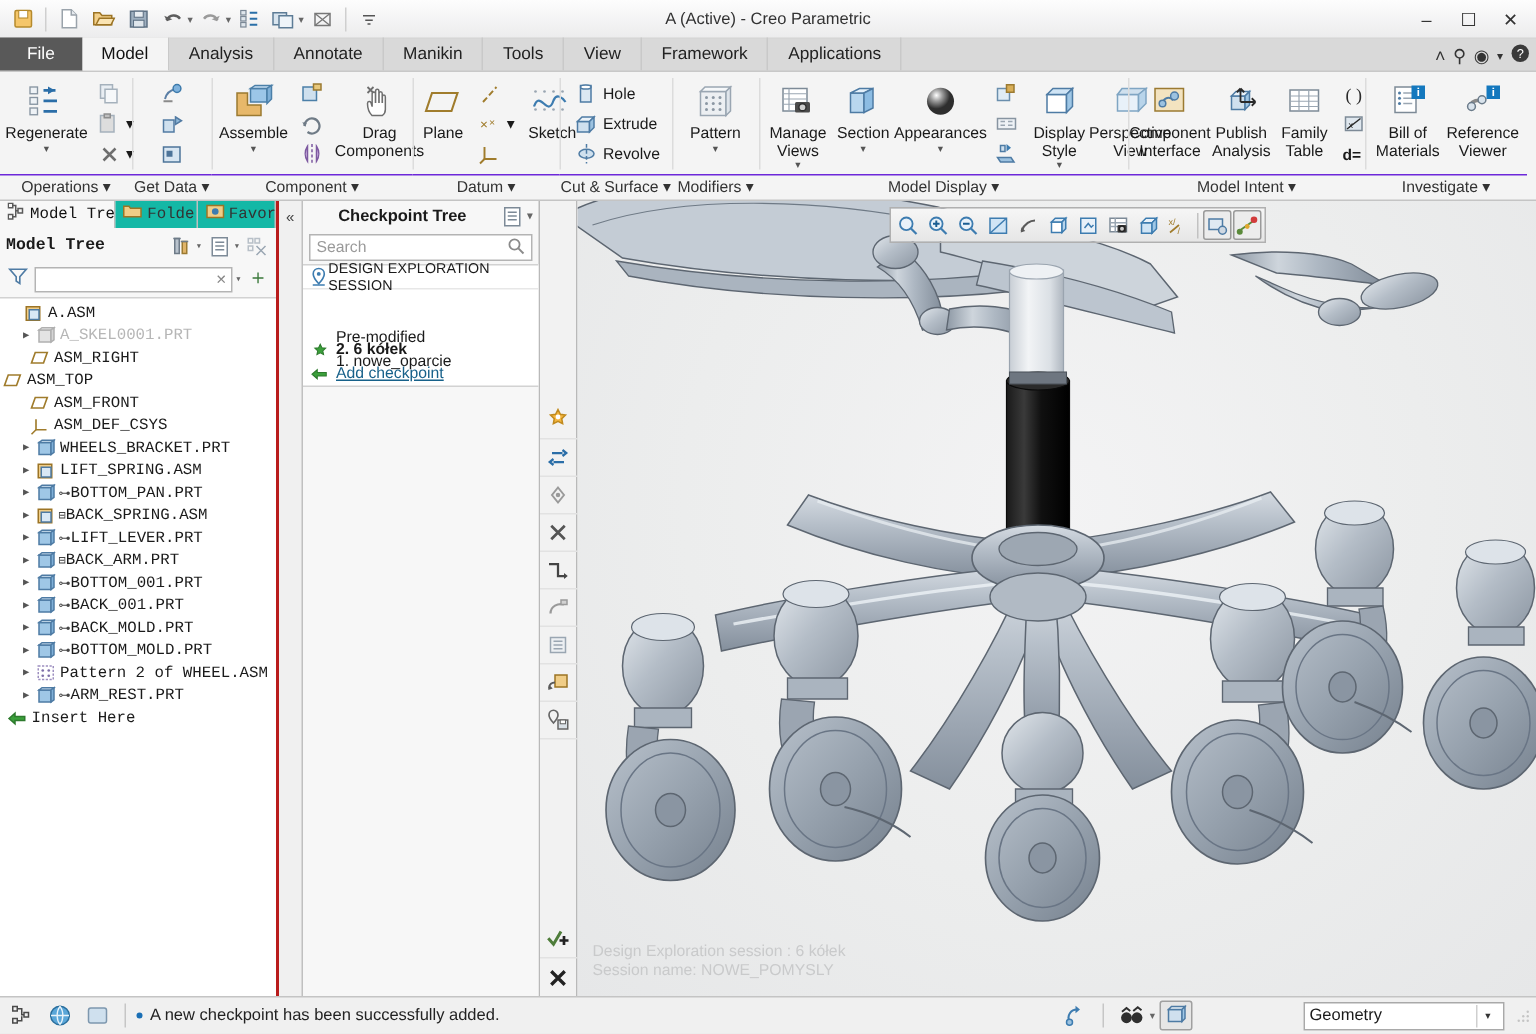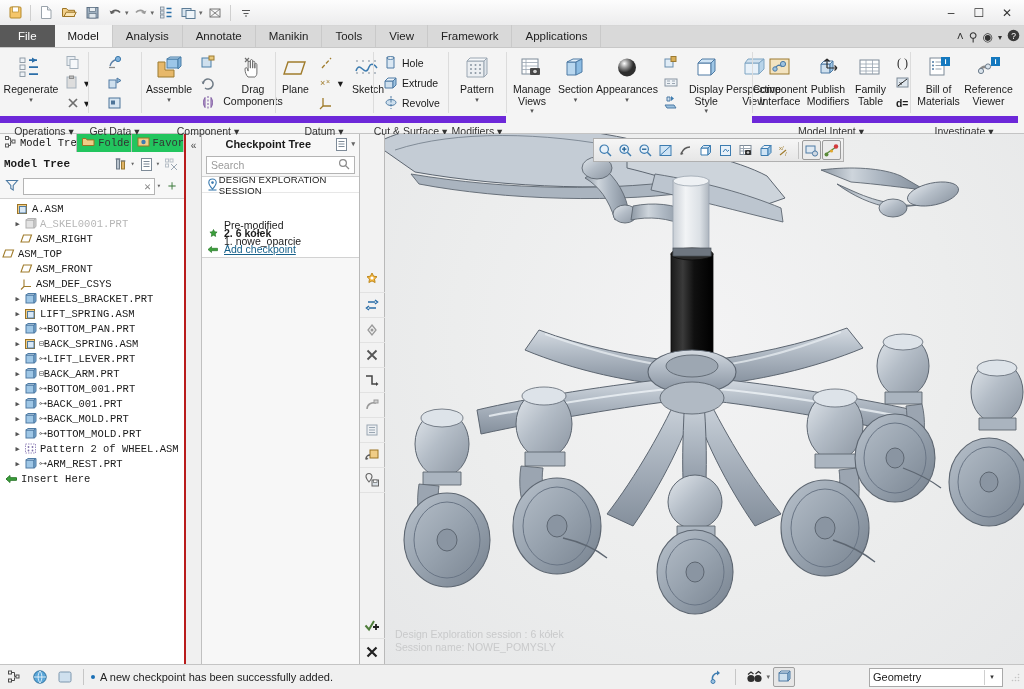--- a/index.html
+++ b/index.html
@@ -51,21 +51,21 @@
 
   
   .ribbon {
     height: 86px; background: #f4f4f4; display: flex; align-items: stretch;
     border-bottom: 1px solid #c4c4c4; position: relative;
   }
   .rgroup { display: flex; flex-direction: column; position: relative; }
   .rgroup-body { flex: 1; display: flex; align-items: flex-start; padding: 3px 5px 0 5px; gap: 3px; }
   .rgroup-label {
     height: 17px; line-height: 17px; text-align: center; font-size: 10.5px; color: #333;
-    border-top: 7px solid #6d28d9;
+    border-top: 1px solid #6d28d9;
   }
   .rgroup + .rgroup::before {
     content:""; position:absolute; left: 0; top: 4px; bottom: 20px; width: 1px; background: #dcdcdc;
   }
   .bigbtn {
     width: 54px; display: flex; flex-direction: column; align-items: center;
     padding-top: 2px; text-align: center; font-size: 10.5px; line-height: 11.5px; color: #1a1a1a;
     border: 1px solid transparent; border-radius: 2px;
   }
   .bigbtn .ico { height: 30px; display:flex; align-items:center; justify-content:center; }
@@ -80,21 +80,21 @@
 
   
   .main { display: flex; height: 530px; }
 
   
   .treepanel { width: 186px; background: #f7f7f7; display: flex; flex-direction: column;
                border-right: 2px solid #b91c1c; font-family: Liberation Mono, monospace; }
   .nav-tabs { display: flex; height: 18px; background: #e4e4e4; }
   .nav-tab {
     display: flex; align-items: center; gap: 3px; padding: 0 5px; font-size: 10.5px;
-    background: #22c55e; border-right: 1px solid #bfbfbf; color: #333; overflow: hidden; white-space: nowrap;
+    background: #14b8a6; border-right: 1px solid #bfbfbf; color: #333; overflow: hidden; white-space: nowrap;
   }
   .nav-tab.active { background: #f7f7f7; color: #111; }
   .tree-toolbar {
     height: 24px; display: flex; align-items: center; padding: 0 4px; gap: 3px;
     background: #f7f7f7;
   }
   .tree-toolbar .ttl { font-weight: bold; font-size: 11px; flex: 1; }
   .tbtn { width: 17px; height: 17px; display:flex;align-items:center;justify-content:center; }
   .filterbar { height: 22px; display: flex; align-items: center; gap: 4px; padding: 0 5px 2px 5px; }
   .filterbox {
@@ -247,20 +247,21 @@
             <path d="M2 3l10 8M12 3l-10 8" stroke="#777" stroke-width=".9"></path>
           </svg>
       </div>
       <div class="qat-sep"></div>
       <div class="qat-btn">
         <svg width="12" height="12" viewBox="0 0 12 12">
             <path d="M2 3.5h8M3.5 6.5h5M5 9h2" stroke="#555" stroke-width="1.1"></path>
           </svg>
       </div>
     </div>
+    <div class="title-text">A (Active) - Creo Parametric</div>
     <div class="wincontrols">
       <div class="wc">–</div>
       <div class="wc">☐</div>
       <div class="wc">✕</div>
     </div>
   </div>
 
   <div class="ribbon-tabs">
     <div class="rtab file">File</div>
     <div class="rtab active">Model</div>
@@ -625,20 +626,21 @@
           <div class="ico">
             <svg width="28" height="26" viewBox="0 0 28 26">
                 <path d="M6 7h14v11H6z" fill="#e8f1f9" stroke="#7fa5c3"></path>
                 <path d="M6 7l3-4h16l-5 4z" fill="#cfe0ee" stroke="#7fa5c3"></path>
                 <path d="M20 7l5-4v10l-5 5z" fill="#b8d4ea" stroke="#7fa5c3"></path>
               </svg>
           </div>
           <div class="lbl">Perspective View</div>
         </div>
       </div>
+      <div class="rgroup-label"><span>Model Display</span> ▾</div>
     </div>
 
     <div class="rgroup" style="width:158px">
       <div class="rgroup-body">
         <div class="bigbtn" style="width:46px">
           <div class="ico">
             <svg width="28" height="26" viewBox="0 0 28 26">
                 <rect x="4" y="3" width="19" height="15" fill="#f3e3c0" stroke="#9b7a31"></rect>
                 <path d="M9 13c1-4 5-5 7-2" stroke="#4e7ba4" stroke-width="1.3" fill="none"></path>
                 <circle cx="17" cy="8" r="2.6" fill="#9cc2e0" stroke="#4e7ba4"></circle>
@@ -650,21 +652,21 @@
         <div class="bigbtn" style="width:44px">
           <div class="ico">
             <svg width="28" height="26" viewBox="0 0 28 26">
                 <path d="M7 8h9v9H7z" fill="#cfe0ee" stroke="#4e7ba4"></path>
                 <path d="M7 8l3-3h9l-3 3z" fill="#eaf2f9" stroke="#4e7ba4"></path>
                 <path d="M16 8l3-3v9l-3 3z" fill="#9fc7e6" stroke="#4e7ba4"></path>
                 <path d="M13 12V3M13 3l-2.5 2.5M13 3l2.5 2.5" stroke="#2a2a2a" stroke-width="1.2" fill="none"></path>
                 <path d="M13 12h10M23 12l-2.5-2.5M23 12l-2.5 2.5" stroke="#2a2a2a" stroke-width="1.2" fill="none"></path>
               </svg>
           </div>
-          <div class="lbl">Publish Modifiers</div>
+          <div class="lbl">Publish Analysis</div>
         </div>
         <div class="bigbtn" style="width:38px">
           <div class="ico">
             <svg width="28" height="26" viewBox="0 0 28 26">
                 <rect x="4" y="4" width="19" height="14" fill="#fff" stroke="#7d8a97"></rect>
                 <path d="M4 8h19M4 11.5h19M4 15h19M10 4v14M16.5 4v14" stroke="#9aa6b2" stroke-width=".8"></path>
               </svg>
           </div>
           <div class="lbl">Family Table</div>
         </div>

